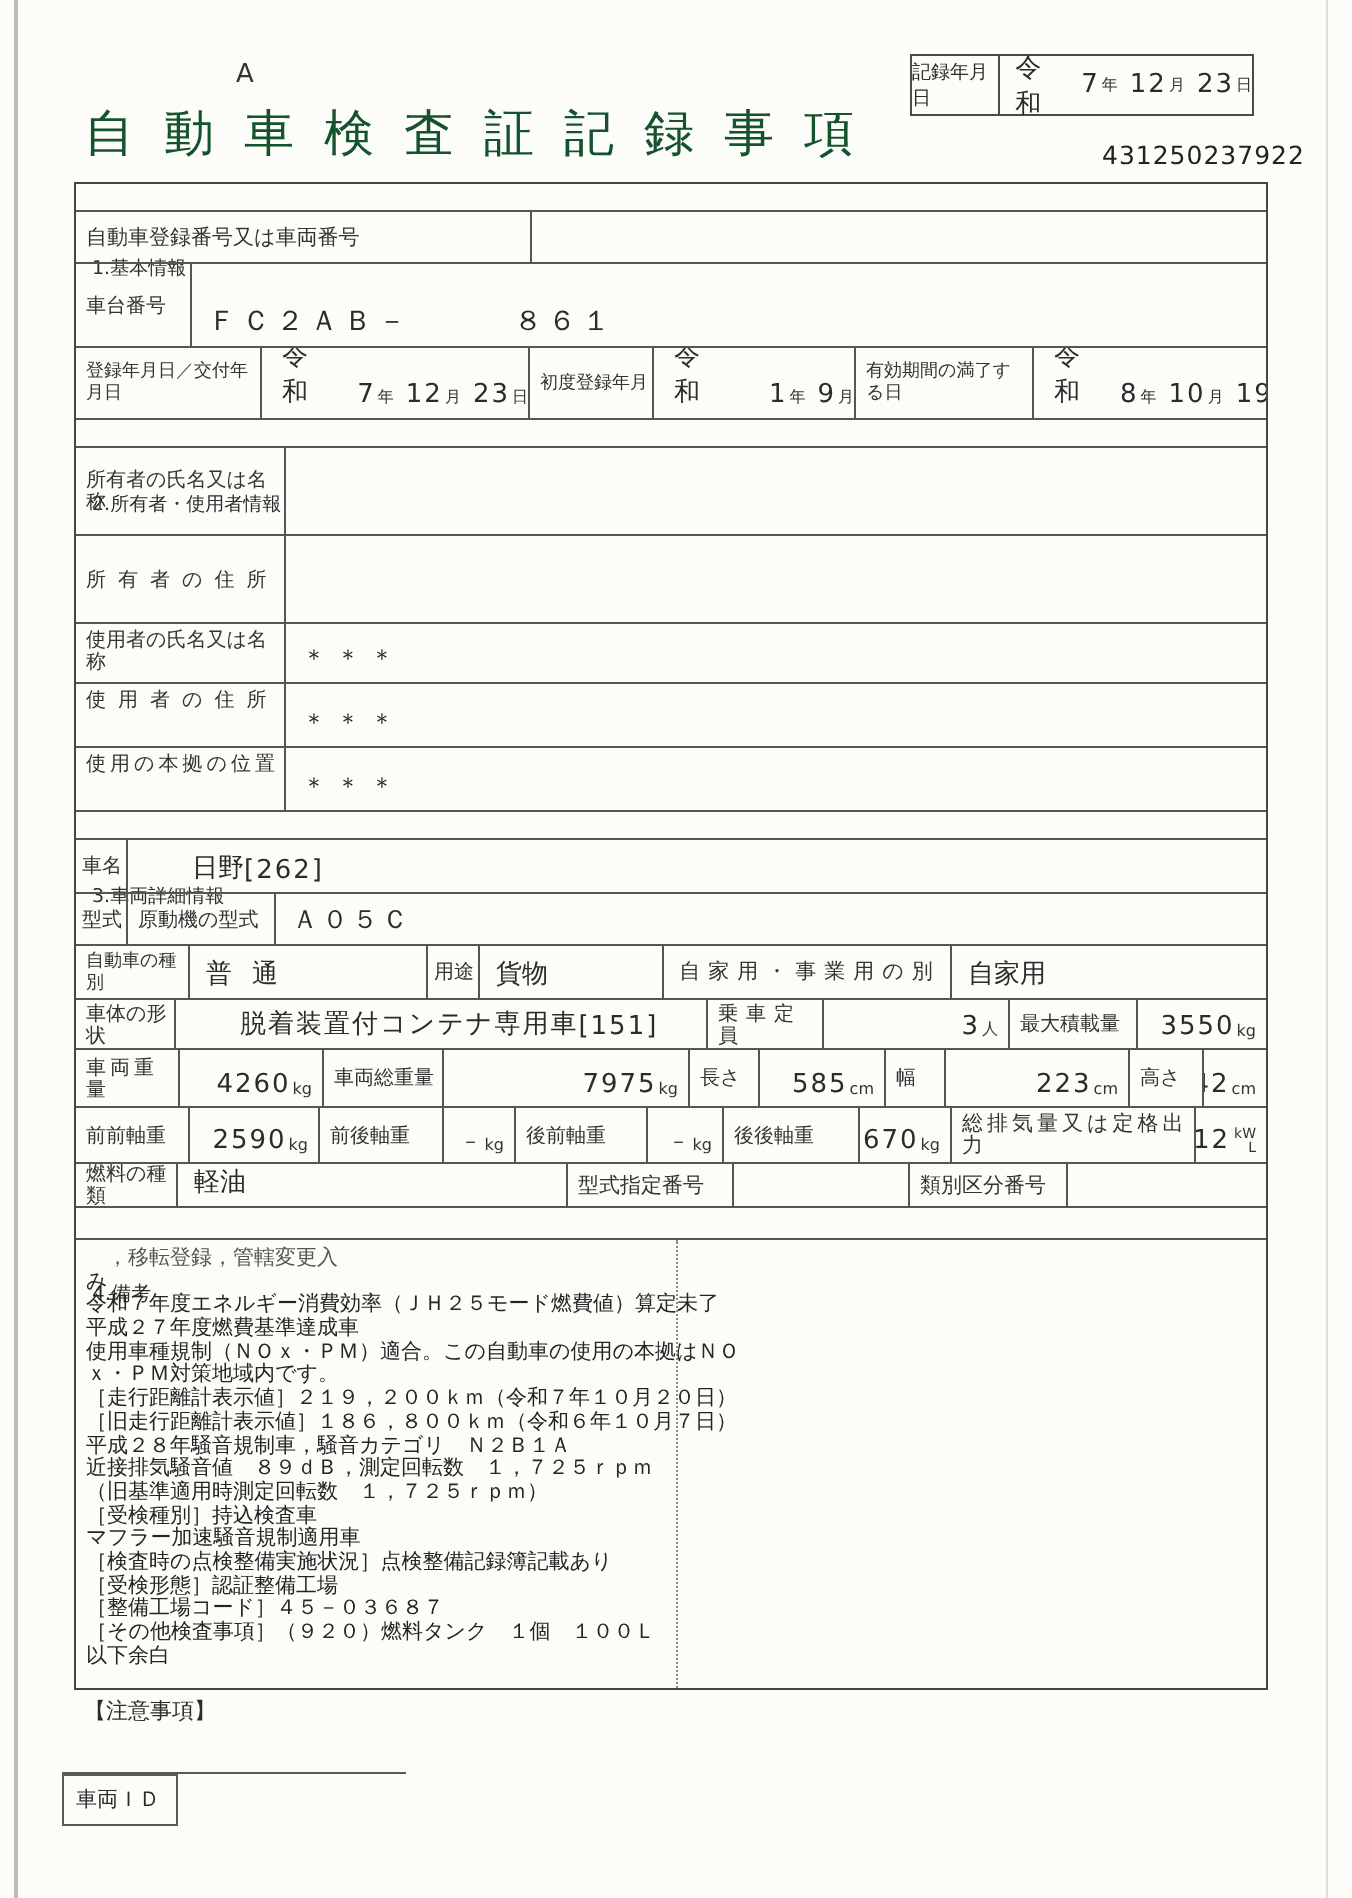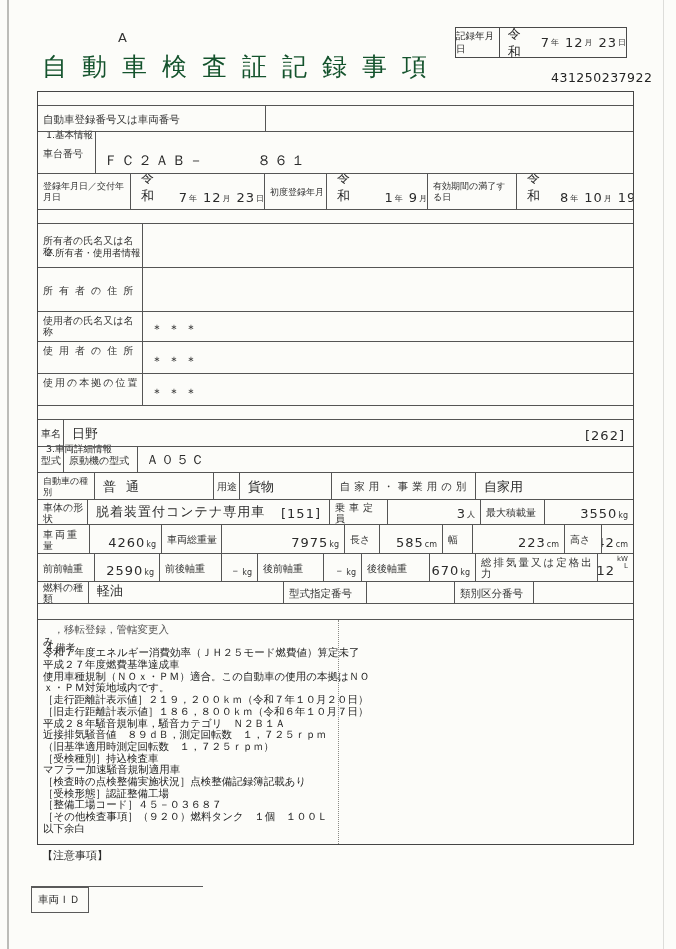--- a/index.html
+++ b/index.html
@@ -31,26 +31,26 @@
   .flex1{flex:1;}
   .lbl{font-size:10px;color:#333;align-items:center;padding:1px 2px 0 5px;line-height:11px;}
   .lbl.top{align-items:flex-start;padding-top:3px;}
   .ls2{letter-spacing:2px;}.ls4{letter-spacing:4px;}.ls6{letter-spacing:6px;}
   .sec{height:14px;border-bottom:1px solid #555;}
   .sec-t{font-size:9.5px;padding-left:8px;line-height:13px;color:#2d2d2d;margin-top:36px;}
   .val{font-size:13px;align-items:flex-end;padding:0 4px 3px 8px;}
   .val .num{letter-spacing:1px;}
   .val.right{justify-content:flex-end;padding-right:5px;}
   .unit{font-size:8px;margin:0 0 1px 1px;color:#333;}
-  .unit2{display:inline-flex;flex-direction:column;font-size:7px;line-height:7px;margin:0 0 8px 2px;color:#333;text-align:right;}
+  .unit2{display:inline-flex;flex-direction:column;font-size:7px;line-height:7px;margin:0 0 0 2px;color:#333;text-align:right;}
   .stars{font-size:12px;letter-spacing:5px;}
   .datecell{align-items:flex-end;padding-bottom:4px;font-size:13px;}
   .datecell .era{margin:0 10px 0 10px;letter-spacing:4px;}
   .datecell .dg{margin-left:6px;letter-spacing:1px;}
-  .between{justify-content:space-between;padding-right:8px;}
+  .between{justify-content:flex-start;padding-right:8px;margin-left:24px;}
 
   
   .remarks-row{flex:1;position:relative;border-bottom:none;}
   .remarks{position:absolute;left:0;top:2px;width:100%;height:100%;font-size:10.5px;line-height:11.7px;color:#242424;padding:2px 0 0 5px;box-sizing:border-box;white-space:nowrap;}
   .remarks div{height:11.7px;}
   .rem-divider{position:absolute;left:300px;top:0;height:100%;border-left:1px dotted #8a8a86;}
 
   
   .notice-title{position:absolute;left:42px;top:848px;font-size:11px;text-align:right;}
   .notice-body{position:absolute;left:56px;top:868px;font-size:11px;}

